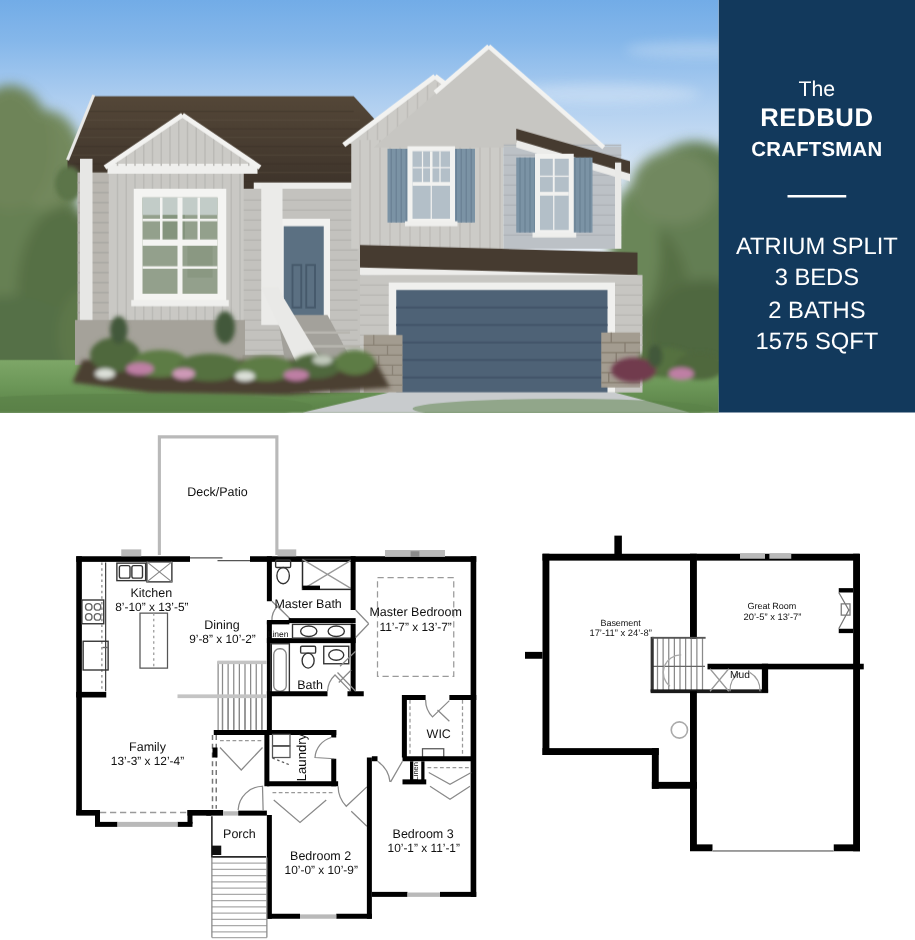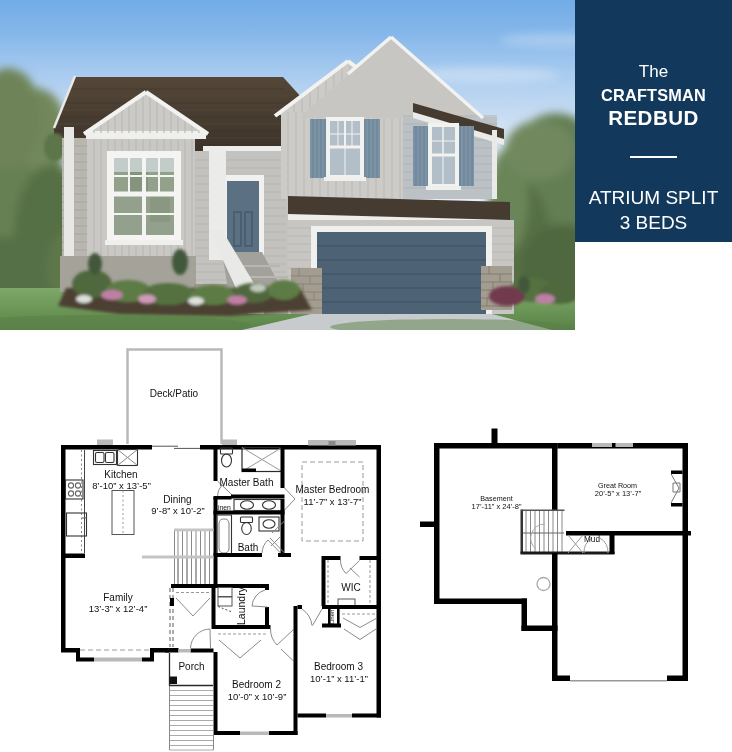--- a/index.html
+++ b/index.html
@@ -1,18 +1,18 @@
 <!DOCTYPE html>
 <html><head>
 <meta charset="utf-8">
 <style>
   html,body{margin:0;padding:0;}
   body{width:732px;height:752px;background:#ffffff;font-family:"Liberation Sans",sans-serif;position:relative;overflow:hidden;}
   #photo{position:absolute;left:0;top:0;filter:blur(0.4px);}
-  #panel{position:absolute;left:575px;top:0;width:157px;height:242px;background:#12395c;color:#ffffff;text-align:center;}
+  #panel{position:absolute;left:575px;top:0;width:157px;height:330px;background:#12395c;color:#ffffff;text-align:center;}
   #plan{position:absolute;left:0;top:0;}
 </style>
 </head>
 <body>
 
 <svg id="photo" width="575" height="330" viewBox="0 0 575 330" fill="none">
 <defs>
 <linearGradient id="sky" x1="0" y1="0" x2="0" y2="1">
  <stop offset="0" stop-color="#72ace7"></stop>
         <stop offset="0.1" stop-color="#85b7ea"></stop>
@@ -279,22 +279,22 @@
 <ellipse cx="524" cy="285" rx="6" ry="9" fill="#42583a"></ellipse>
 </g>
 
 <ellipse cx="100" cy="325" rx="150" ry="10" fill="#5a8147" opacity="0.6"></ellipse>
 <ellipse cx="450" cy="327" rx="120" ry="8" fill="#5a8147" opacity="0.5"></ellipse>
 </svg>
 
 <div id="panel">
 
   <div style="margin-top:62px;font-size:17px;">The</div>
+  <div style="font-size:20.5px;font-weight:bold;margin-top:1px;letter-spacing:0.5px;">REDBUD</div>
   <div style="font-size:16.3px;font-weight:bold;margin-top:3.5px;letter-spacing:0.2px;">CRAFTSMAN</div>
-  <div style="font-size:20.5px;font-weight:bold;margin-top:1px;letter-spacing:0.5px;">REDBUD</div>
 
   <div style="width:47px;height:2px;background:#ffffff;margin:26px auto 0 auto;"></div>
 
   <div style="font-size:19px;margin-top:27px;line-height:25.6px;">ATRIUM SPLIT<br>3 BEDS<br>2 BATHS<br>1575 SQFT</div>
 </div>
 
 <svg id="plan" width="732" height="752" viewBox="0 0 732 752" fill="none" stroke="none">
 <g font-family="Liberation Sans, sans-serif" fill="none">
 
 <g stroke="#b9b9b9" stroke-width="2.5">

